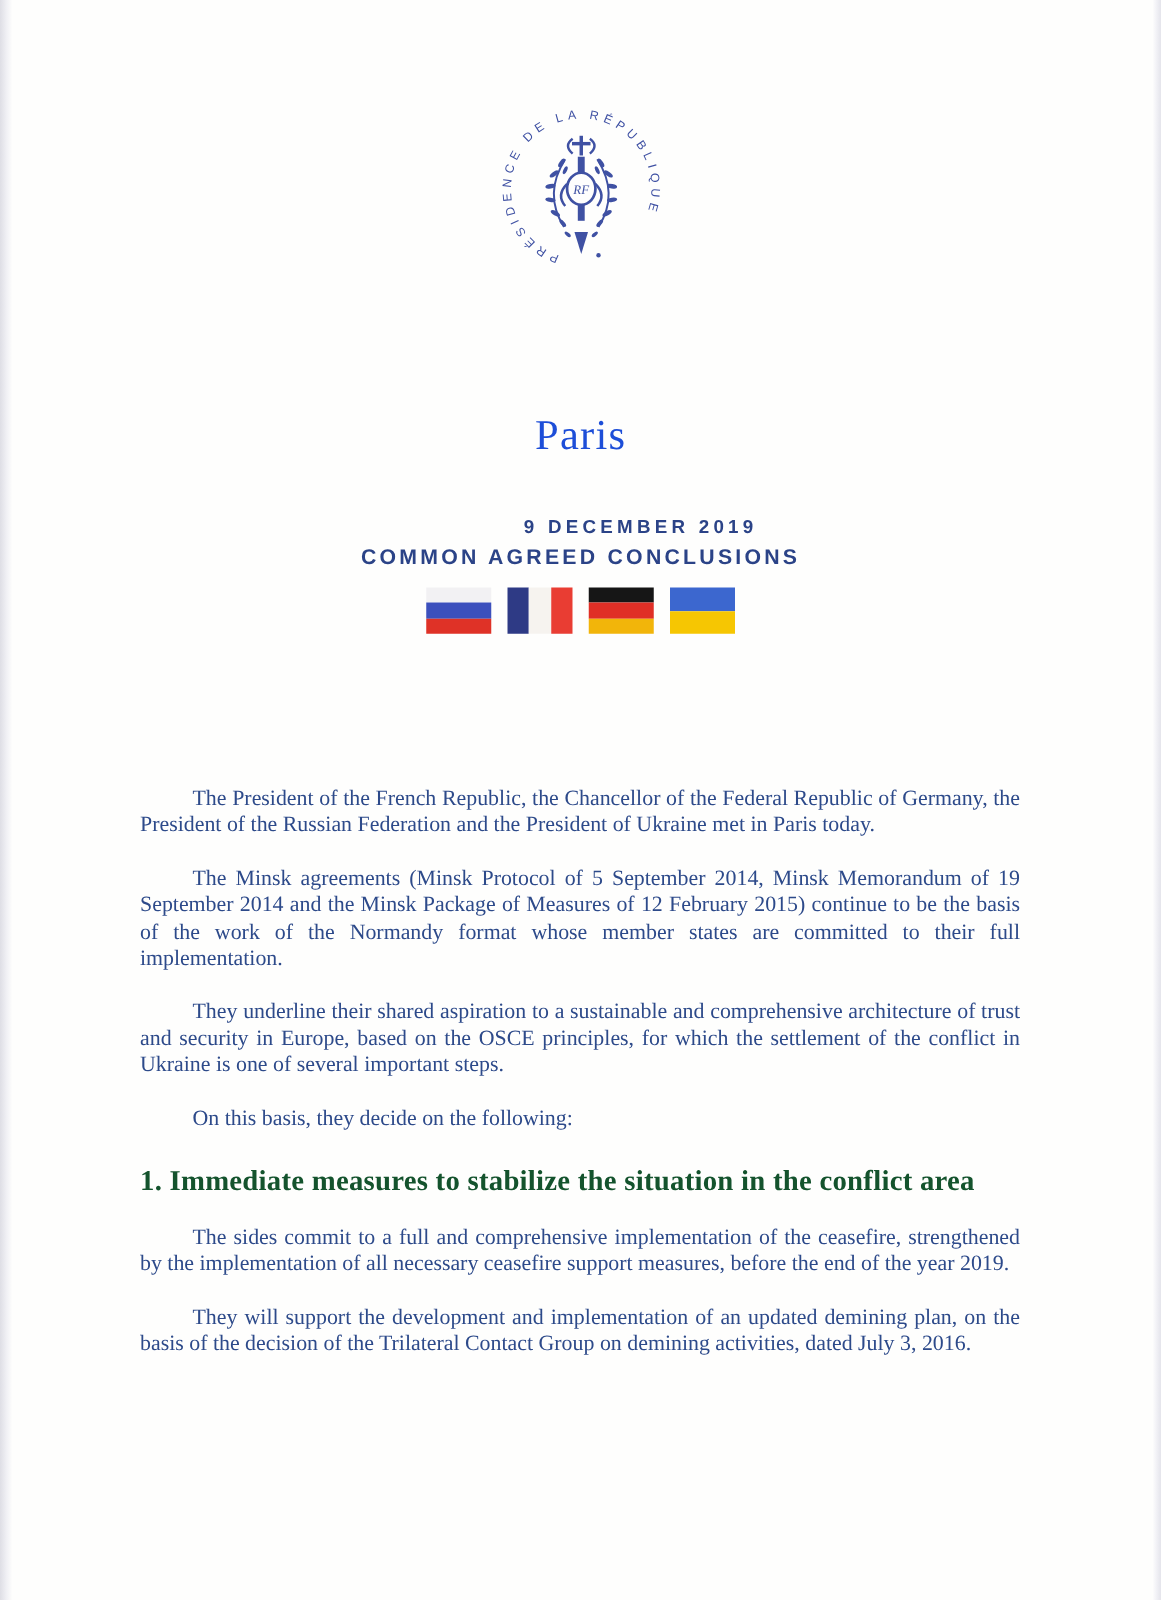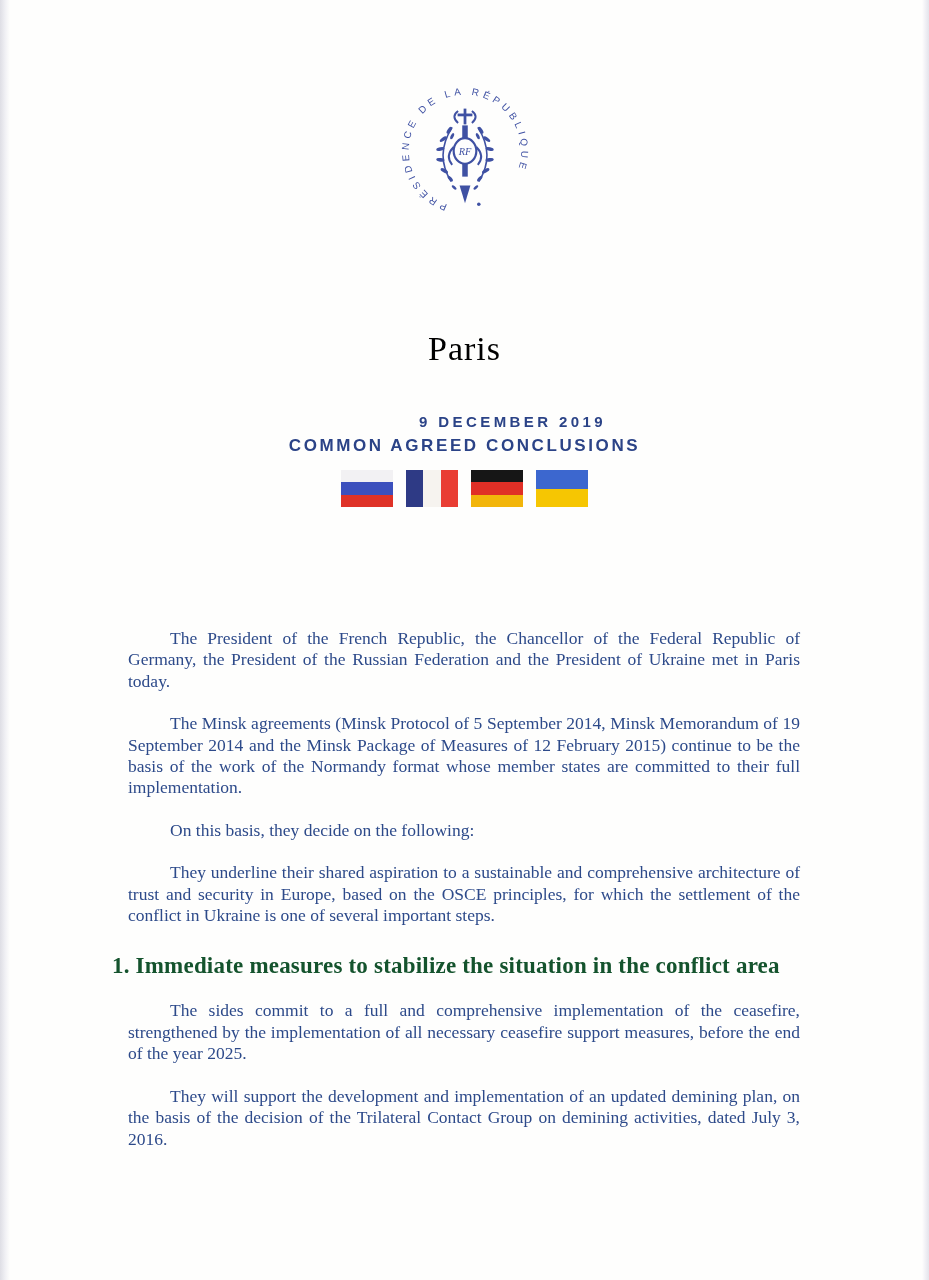--- a/index.html
+++ b/index.html
@@ -27,21 +27,21 @@
   
   .seal {
     position: absolute; top: 82px; left: 50%;
     transform: translateX(-50%);
     width: 138px; height: 138px;
   }
 
   
   .titles {
     position: absolute; top: 329px; left: 0; width: 100%;
-    text-align: center; color: #000000;
+    text-align: center; color: #1d4ed8;
   }
   .title-line1 { display: block; font-size: 34px; line-height: 39px; letter-spacing: 1px; }
   .title-line2 { display: block; font-size: 37px; line-height: 42px; letter-spacing: 0.5px; }
   .date-line, .subtitle-line {
     position: absolute; left: 0; width: 100%;
     text-align: center;
     font-family: "Liberation Sans", sans-serif;
     font-weight: bold;
     color: #2b4387;
   }
@@ -58,21 +58,21 @@
   .flag.vertical { flex-direction: row; }
   .flag .stripe { flex: 1; }
 
   
   .doc-body {
     position: absolute; top: 607px; left: 112px; width: 704px;
     color: #2d4a8a;
     font-size: 17.5px; line-height: 21.4px;
     text-align: justify;
   }
-  .doc-body p { margin: 21px 16px; text-indent: 42px; }
+  .doc-body p { margin: 21px 0; text-indent: 42px; }
   .doc-body h2 {
     margin: 26px 0 20px;
     font-size: 23px; line-height: 27px;
     color: #14532d;
     text-align: left; text-indent: 0;
     letter-spacing: 0.2px;
   }
 </style>
 </head>
 <body>
@@ -155,20 +155,20 @@
       </div>
       <div class="flag horizontal">
         <div class="stripe" style="background: rgb(60, 103, 207);"></div>
         <div class="stripe" style="background: rgb(246, 198, 2);"></div>
       </div>
     </div>
 
   <article class="doc-body">
     <p>The President of the French Republic, the Chancellor of the Federal Republic of Germany, the President of the Russian Federation and the President of Ukraine met in Paris today.</p>
     <p>The Minsk agreements (Minsk Protocol of 5 September 2014, Minsk Memorandum of 19 September 2014 and the Minsk Package of Measures of 12 February 2015) continue to be the basis of the work of the Normandy format whose member states are committed to their full implementation.</p>
+    <p>They underline their shared aspiration to a sustainable and comprehensive architecture of trust and security in Europe, based on the OSCE principles, for which the settlement of the conflict in Ukraine is one of several important steps.</p>
     <p>On this basis, they decide on the following:</p>
-    <p>They underline their shared aspiration to a sustainable and comprehensive architecture of trust and security in Europe, based on the OSCE principles, for which the settlement of the conflict in Ukraine is one of several important steps.</p>
     <h2>1. Immediate measures to stabilize the situation in the conflict area</h2>
-    <p>The sides commit to a full and comprehensive implementation of the ceasefire, strengthened by the implementation of all necessary ceasefire support measures, before the end of the year 2025.</p>
+    <p>The sides commit to a full and comprehensive implementation of the ceasefire, strengthened by the implementation of all necessary ceasefire support measures, before the end of the year 2019.</p>
     <p>They will support the development and implementation of an updated demining plan, on the basis of the decision of the Trilateral Contact Group on demining activities, dated July 3, 2016.</p>
   </article>
 
 </div>
 
 </body></html>

